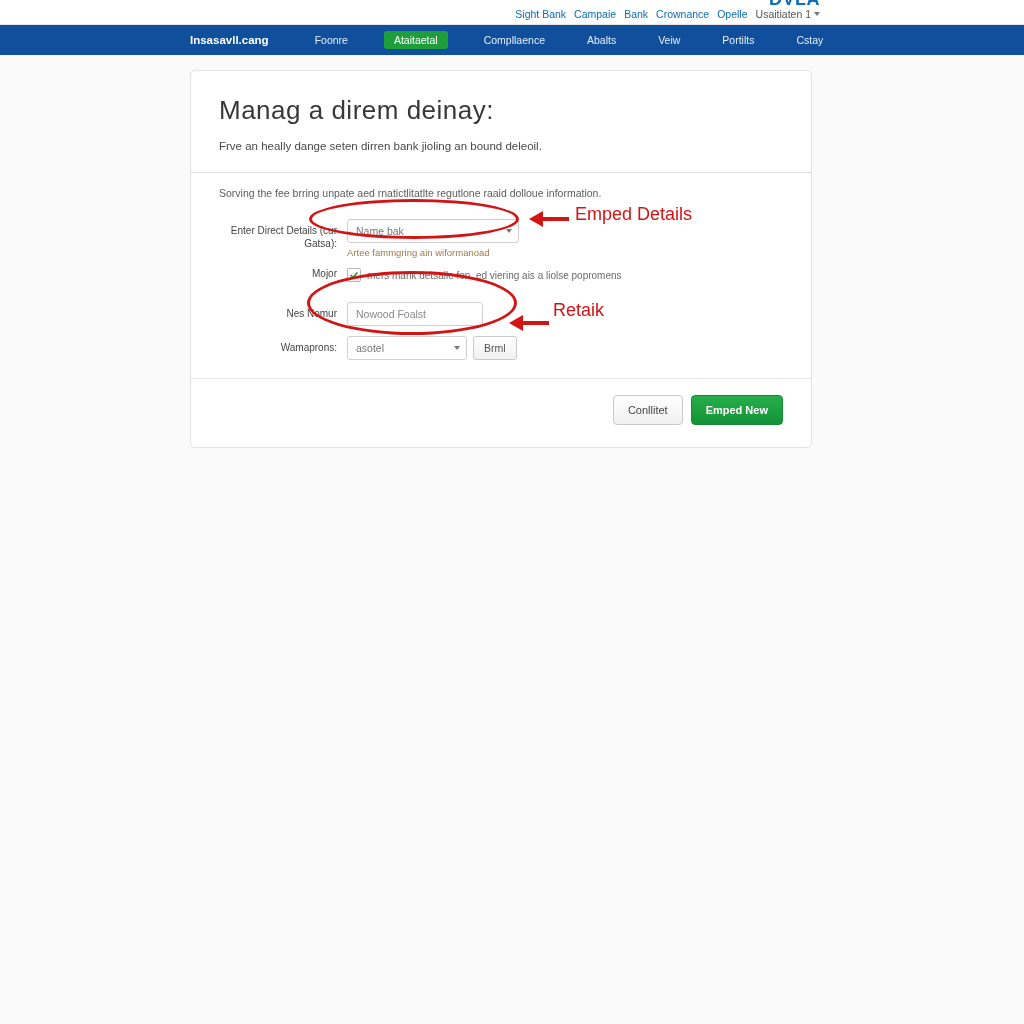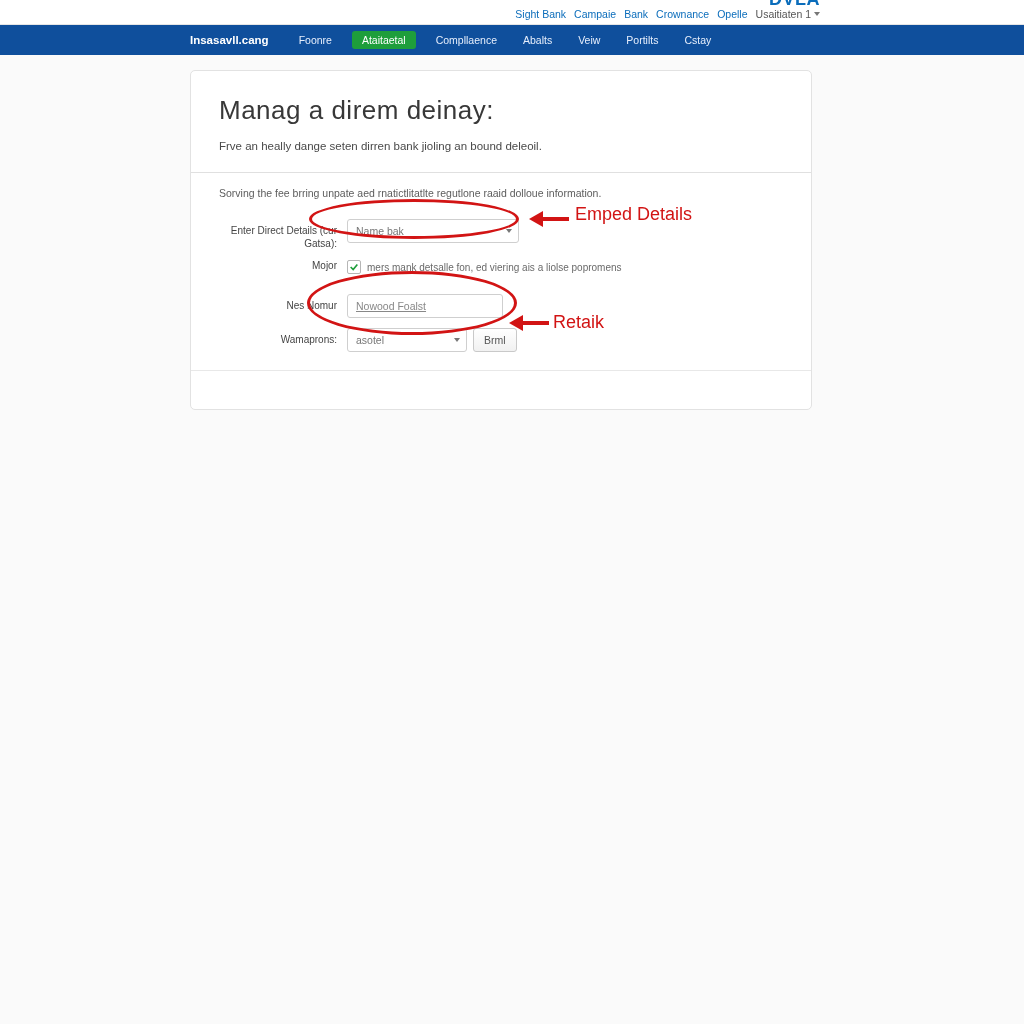--- a/index.html
+++ b/index.html
@@ -54,21 +54,21 @@
   .nav-bar {
     background: #0f4f9c;
     height: 30px;
     display: flex;
     align-items: center;
   }
   .nav-inner {
     margin-left: 190px;
     display: flex;
     align-items: center;
-    gap: 14px;
+    gap: 30px;
   }
   .brand {
     color: #fff;
     font-weight: 700;
     font-size: 11.5px;
     margin-right: 10px;
   }
   .nav-item {
     color: #e6eefc;
     font-size: 10.5px;
@@ -132,21 +132,21 @@
     border: 1px solid #cfcfcf;
     border-radius: 3px;
     background: #fff;
     font-size: 10.5px;
     color: #777;
     padding: 0 20px 0 8px;
     width: 172px;
     display: flex; align-items: center;
     position: relative;
   }
-  .text-input { width: 156px; color:#888;text-decoration:underline;}
+  .text-input { width: 136px; color:#888;}
   .select-box .sel-caret {
     position: absolute; right: 6px; top: 9px;
     width:0;height:0;
     border-left:3.5px solid transparent; border-right:3.5px solid transparent;
     border-top:4px solid #777;
   }
   .hint-below {
     font-size: 9.5px;
     color: #a07a45;
     margin-top: 4px;
@@ -265,20 +265,21 @@
   <p class="helper">Sorving the fee brring unpate aed rnatictlitatlte regutlone raaid dolloue information.</p>
 
   <div class="form-row">
     <div class="form-label">Enter Direct Details
 (cur Gatsa):</div>
     <div class="form-ctrl">
       <div class="select-box">
         <span>Name bak</span>
         <span class="sel-caret"></span>
       </div>
+      <div class="hint-below">Artee fammgring ain wiformanoad</div>
     </div>
   </div>
 
   <div class="form-row">
     <div class="form-label" style="padding-top:0;">Mojor</div>
     <div class="form-ctrl check-row">
       <span class="chk">
         <svg viewBox="0 0 12 12">
             <path d="M2 6 L5 9 L10 3" fill="none" stroke="#1e9e3b" stroke-width="2"></path>
           </svg>
@@ -304,30 +305,34 @@
       <div class="select-box small-select">
         <span>asotel</span>
         <span class="sel-caret"></span>
       </div>
       <div class="btn-small">Brml</div>
     </div>
   </div>
 
   <hr class="rule2">
 
+  <div class="panel-footer">
+    <div class="btn btn-default">Conllitet</div>
+    <div class="btn btn-primary">Emped New</div>
+  </div>
 
   <div class="annot oval" style="left:118px; top:128px; width:210px; height:40px;"></div>
 
   <div class="annot arrow" style="left:338px; top:140px;">
     <span class="arrow-head"></span>
     <span class="arrow-line"></span>
   </div>
   <div class="annot ann-label" style="left:384px; top:133px;">Emped Details</div>
 
   <div class="annot oval" style="left:116px; top:200px; width:210px; height:64px;"></div>
 
   <div class="annot arrow" style="left:318px; top:244px;">
     <span class="arrow-head"></span>
     <span class="arrow-line"></span>
   </div>
-  <div class="annot ann-label" style="left:362px; top:241px;">Retaik</div>
+  <div class="annot ann-label" style="left:362px; top:229px;">Retaik</div>
 
 </div>
 
 </body></html>

